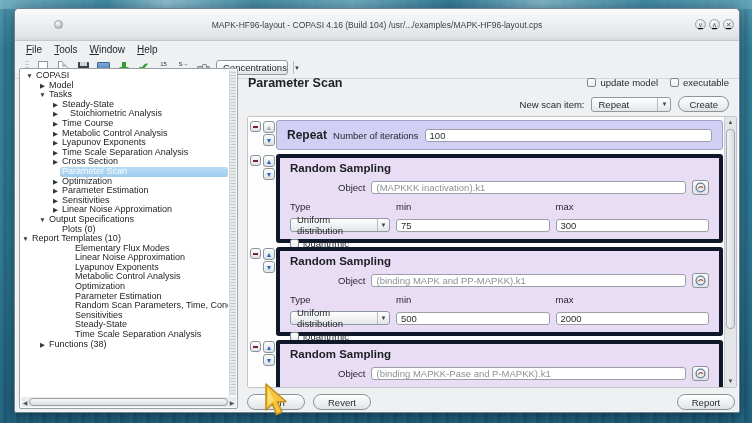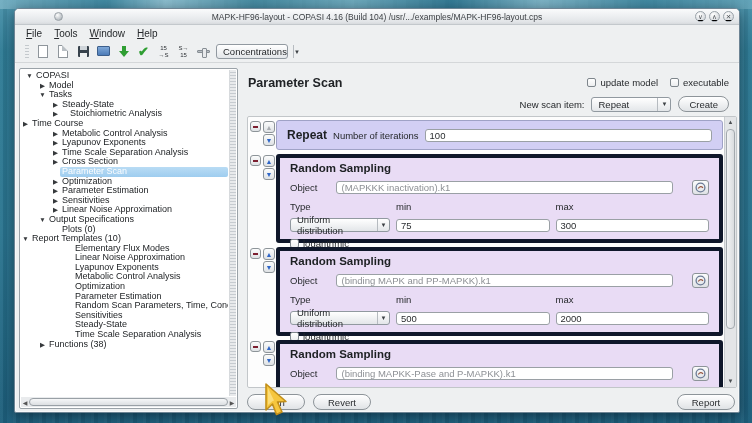--- a/index.html
+++ b/index.html
@@ -11,21 +11,21 @@
       linear-gradient(180deg,#4a93ab 0%, #2f7d97 12%, #2a7590 55%, #1d5f7c 100%);
     position:relative;
   }
   .desktop-topband { position:absolute; left:0; top:0; width:752px; height:9px;
     background:linear-gradient(90deg,#7fb6c8 0%,#3e87a0 14%,#9cc9d8 22%,#45899f 34%,#77b0c2 47%,#2e7590 60%,#8abccd 72%,#3f87a0 86%,#6aa8bc 100%); opacity:.8; }
 
   
   .window { position:absolute; left:14px; top:8px; width:726px; height:405px;
     background:#eef0f1; border:1px solid #6d8494; border-radius:5px 5px 2px 2px;
     box-shadow:0 3px 14px rgba(0,10,20,.5), inset 0 0 0 1px rgba(255,255,255,.55); overflow:hidden; }
-  .titlebar { height:16px; background:linear-gradient(180deg,#fafbfc,#e2e5e8 85%,#d7dadd);
+  .titlebar { height:32px; background:linear-gradient(180deg,#fafbfc,#e2e5e8 85%,#d7dadd);
     border-bottom:1px solid #c3c8cc; display:flex; align-items:center; padding:0 5px; position:relative;text-decoration:underline; }
   .win-icon { width:9px; height:9px; border-radius:50%; margin-left:34px;
     background:radial-gradient(circle at 35% 30%,#fdfdfd,#b9bfc4 70%,#8f979d); border:1px solid #9aa1a7; }
   .title-text { position:absolute; left:0; right:0; text-align:center; font-size:8.5px; color:#3b3f43; }
   .winbtns { margin-left:auto; display:flex; gap:3px; z-index:2; }
   .winbtn { width:11px; height:11px; border-radius:50%; border:1px solid #9aa2a9;
     background:radial-gradient(circle at 35% 30%,#ffffff,#d6dade 75%,#b9bfc5);
     font-size:6.5px; line-height:9px; text-align:center; color:#4a4f54; }
 
   .menubar { height:16px; display:flex; align-items:center; gap:2px; padding:0 6px;
@@ -107,21 +107,21 @@
   .panel { flex:1; border-radius:3px; padding:4px 10px 4px 10px; position:relative; }
   .panel.repeat { background:#d2cff4; border:1px solid #9fa2c6; height:30px; display:flex; align-items:center; gap:6px; }
   .panel.random { background:#e9dcf5; border:4px solid #0f172a; height:89px; }
   .panel.random.cut { height:86px; }
   .panel-title { font-size:11.5px; font-weight:bold; color:#1d2023; }
   .panel.repeat .panel-title { font-size:12px; }
   .fld-label { font-size:9.5px; color:#26292c; }
   input.txt { height:13px; border:1px solid #9aa0a5; border-radius:3px; background:#fff;
     font-family:"Liberation Sans",sans-serif; font-size:9.5px; color:#2a2d30; padding:0 4px; }
   .panel.repeat input.txt { flex:1; }
-  .obj-row { display:flex; align-items:center; gap:19px; margin-top:6px; }
+  .obj-row { display:flex; align-items:center; gap:6px; margin-top:6px;margin-left:48px; }
   .obj-row input.txt { flex:1; color:#8d9095; }
   .obj-btn { width:17px; height:15px; border:1px solid #8d9499; border-radius:3px;
     background:linear-gradient(180deg,#fbfcfc,#dfe2e5); display:flex; align-items:center; justify-content:center; flex:0 0 17px; }
   .grid3 { display:grid; grid-template-columns:100px 1fr 1fr; column-gap:6px; margin-top:6px; align-items:center; }
   .grid3 .combo { width:100px; justify-content:flex-start; height:14px; }
   .log-row { display:flex; align-items:center; gap:4px; margin-top:6px; font-size:9.5px; color:#26292c; }
 
   .bottom-btns { position:absolute; left:5px; right:2px; top:326px; display:flex; gap:8px; }
   .bottom-btns .spacer { flex:1; }
   .pillbtn.wide { min-width:58px; }
@@ -200,21 +200,21 @@
             <span class="tree-label">Tasks</span>
           </div>
           <div class="tree-row" style="padding-left: 30px;">
             <span class="tree-arrow">▶</span>
             <span class="tree-label">Steady-State</span>
           </div>
           <div class="tree-row" style="padding-left: 30px; gap: 8px;">
             <span class="tree-arrow">▶</span>
             <span class="tree-label">Stoichiometric Analysis</span>
           </div>
-          <div class="tree-row" style="">
+          <div class="tree-row" style="padding-left: 30px;">
             <span class="tree-arrow">▶</span>
             <span class="tree-label">Time Course</span>
           </div>
           <div class="tree-row" style="padding-left: 30px;">
             <span class="tree-arrow">▶</span>
             <span class="tree-label">Metabolic Control Analysis</span>
           </div>
           <div class="tree-row" style="padding-left: 30px;">
             <span class="tree-arrow">▶</span>
             <span class="tree-label">Lyapunov Exponents</span>

